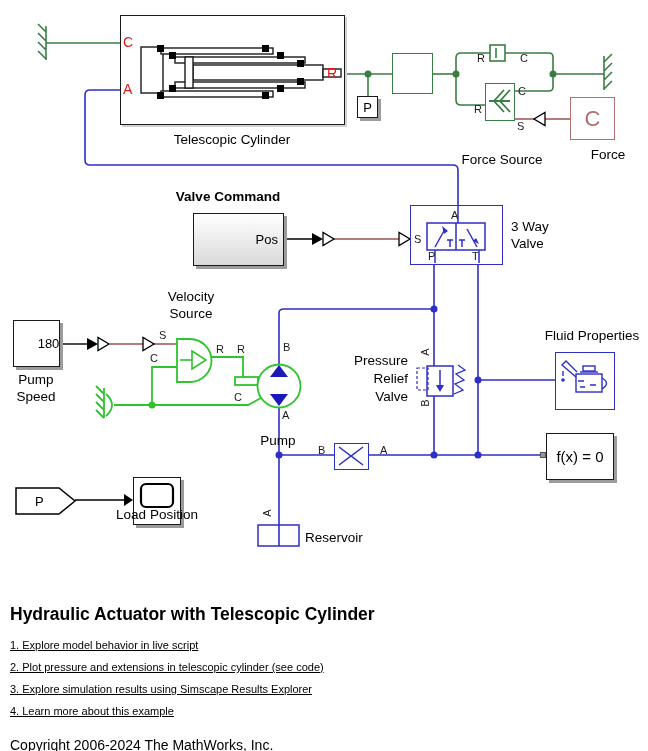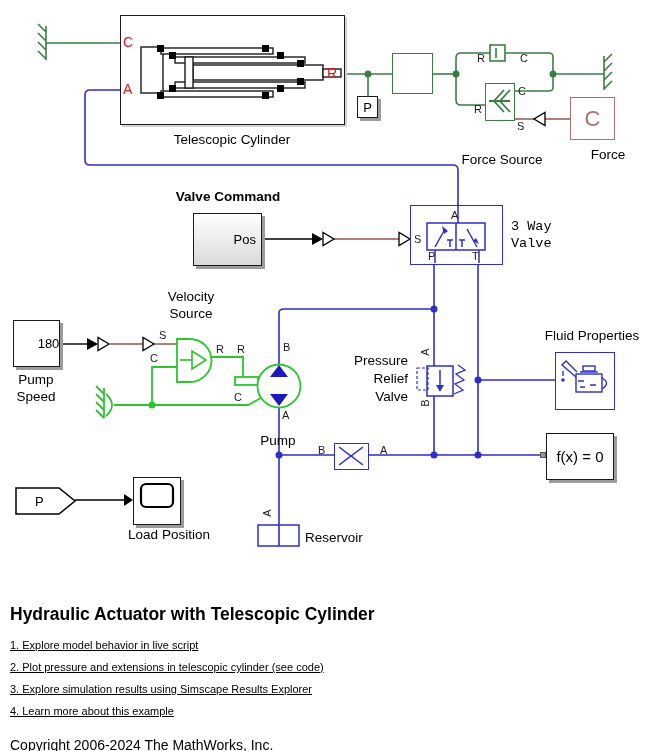--- a/index.html
+++ b/index.html
@@ -181,21 +181,21 @@
   <span class="pl" style="left:518px;top:85px;">C</span>
   <span class="pl" style="left:517px;top:120px;">S</span>
   <span class="lbl center" style="left:502px;top:137px;margin-top:14px;">Force Source</span>
 
   <div class="blk blk-force" style="left:570px;top:97px;width:45px;height:43px;">
     <div class="inner-txt" style="font-size:22px;color:var(--force-brown);">C</div>
   </div>
   <span class="lbl center" style="left:608px;top:146px;">Force</span>
 
   <span class="lbl center" style="left:228px;top:188px;font-weight:bold;">Valve Command</span>
-  <div class="blk shadow gradient" style="left:193px;top:213px;width:69px;height:53px;">
+  <div class="blk shadow gradient" style="left:193px;top:213px;width:91px;height:53px;">
     <div class="inner-txt" style="justify-content:flex-end;padding-right:5px;box-sizing:border-box;">Pos</div>
   </div>
 
   <div class="blk blk-hyd" style="left:410px;top:205px;width:93px;height:60px;">
     <svg width="90" height="57" viewBox="0 0 90 57">
       <g stroke="var(--hyd-blue)" stroke-width="1.5" fill="none">
         <rect x="16" y="17" width="58" height="27"></rect>
         <path d="M45,17 V44"></path>
         <path d="M47,0 V17 M24,44 V57 M68,44 V57"></path>
         <path d="M24,41 L34,23"></path>
@@ -203,21 +203,21 @@
         <path d="M36,34 H42 M39,34 V41 M48,34 H54 M51,34 V41"></path>
       </g>
       <polygon points="31,20 37,25 33,28" fill="var(--hyd-blue)"></polygon>
       <polygon points="68,38 62,35 65,32" fill="var(--hyd-blue)"></polygon>
     </svg>
   </div>
   <span class="pl" style="left:451px;top:209px;">A</span>
   <span class="pl" style="left:414px;top:233px;">S</span>
   <span class="pl" style="left:428px;top:250px;">P</span>
   <span class="pl" style="left:472px;top:250px;">T</span>
-  <span class="lbl" style="left:511px;top:218px;font-family:Liberation Mono, monospace;">
+  <span class="lbl" style="left:511px;top:218px;">
     <span>3 Way</span><br>
     <span>Valve</span>
   </span>
 
   <span class="lbl center" style="left:191px;top:288px;text-align:center;">
     <span>Velocity</span><br>
     <span>Source</span>
   </span>
   <svg class="abs" style="left:175px;top:335px;" width="42" height="50" viewBox="0 0 42 50">
     <path d="M2,4 L15,4 A21.5,21.5 0 0 1 15,47 L2,47 Z" stroke="var(--rot-green)" stroke-width="1.8" fill="#fff"></path>
@@ -300,21 +300,21 @@
   <svg class="abs" style="left:15px;top:487px;" width="62" height="28" viewBox="0 0 62 28">
     <polygon points="1,1 44,1 60,14 44,27 1,27" stroke="#000" stroke-width="1.5" fill="#fff"></polygon>
   </svg>
   <span class="lbl" style="left:35px;top:493px;font-size:13px;">P</span>
 
   <div class="blk shadow" style="left:133px;top:477px;width:48px;height:48px;">
     <svg width="45" height="45" viewBox="0 0 45 45">
       <rect x="7" y="6" width="32" height="23" rx="5" stroke="#000" stroke-width="2.2" fill="#fff"></rect>
     </svg>
   </div>
-  <span class="lbl center" style="left:157px;top:526px;margin-left:12px;">Load Position</span>
+  <span class="lbl center" style="left:157px;top:506px;">Load Position</span>
 
   <div class="notes">
     <h1>Hydraulic Actuator with Telescopic Cylinder</h1>
     <div class="item">1. Explore model behavior in live script</div>
     <div class="item">2. Plot pressure and extensions in telescopic cylinder (see code)</div>
     <div class="item">3. Explore simulation results using Simscape Results Explorer</div>
     <div class="item">4. Learn more about this example</div>
     <div class="copy">Copyright 2006-2024 The MathWorks, Inc.</div>
   </div>
 

